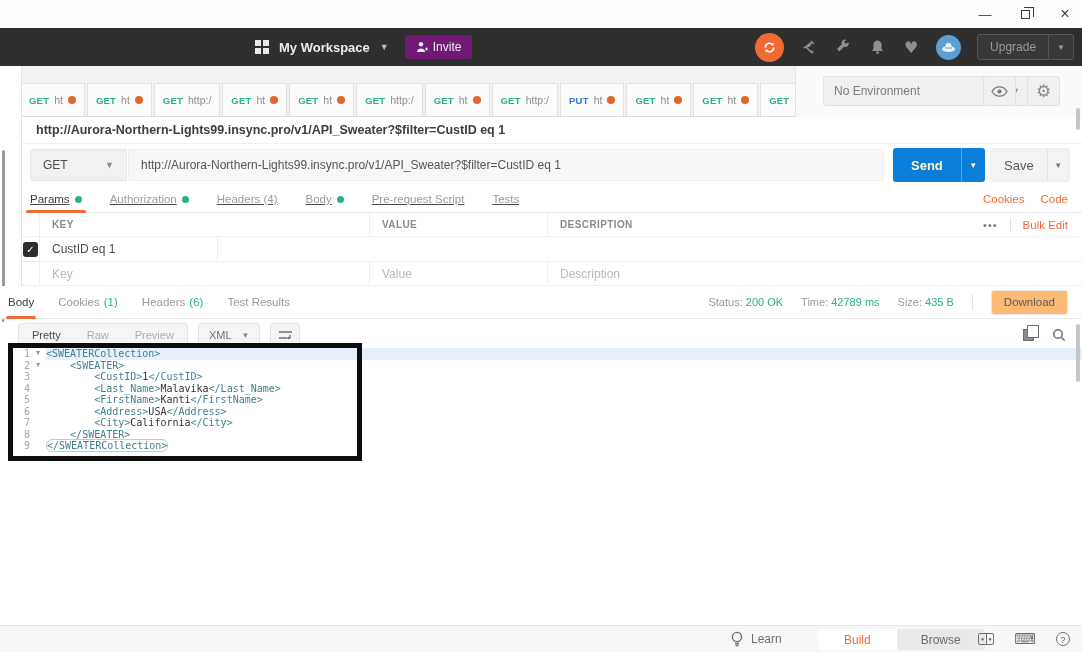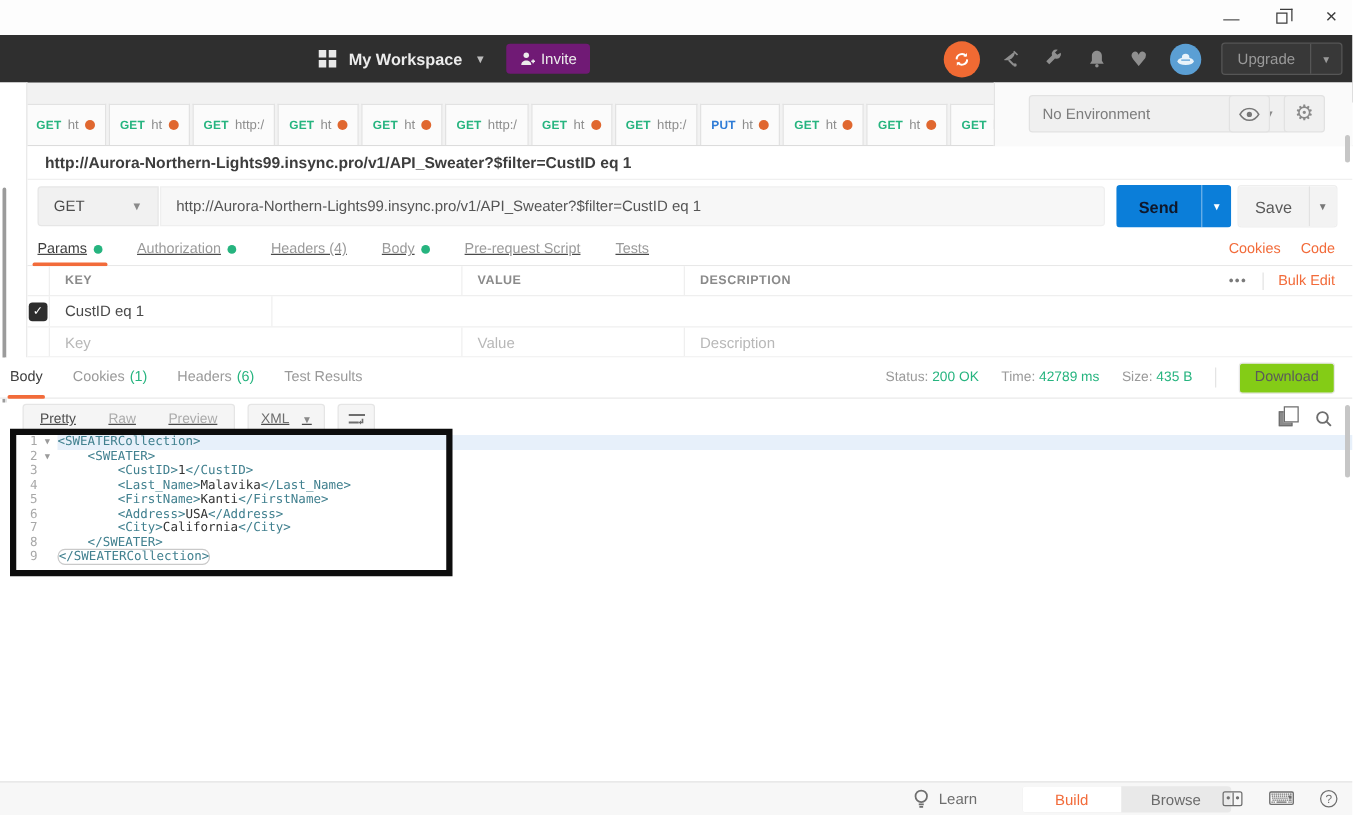--- a/index.html
+++ b/index.html
@@ -52,21 +52,21 @@
 
   
   .urlrow { position:absolute; top:117px; left:22px; right:0; height:27px; background:#fff; display:flex; align-items:center; padding-left:14px; border-bottom:1px solid #f0f0f0; }
   .urlrow .t { font-size:12.5px; font-weight:bold; color:#3d3d3d; }
 
   
   .reqrow { position:absolute; top:144px; left:22px; right:0; height:42px; background:#fff; }
   .method-select { position:absolute; left:8px; top:5px; width:97px; height:32px; background:#f1f1f1; border:1px solid #e6e6e6; border-radius:3px 0 0 3px; display:flex; align-items:center; justify-content:space-between; padding:0 12px; font-size:12px; color:#4c4c4c; cursor:pointer; }
   .url-input { position:absolute; left:106px; top:5px; width:756px; height:32px; background:#f7f7f7; border:1px solid #efefef; border-radius:0 3px 3px 0; display:flex; align-items:center; padding:0 12px; font-size:12px; color:#555; }
   .send-btn { position:absolute; left:871px; top:4px; height:34px; display:flex; border-radius:3px; overflow:hidden; cursor:pointer; }
-  .send-btn .lbl { background:#0b7ed9; color:#0f172a; font-size:13px; font-weight:bold; display:flex; align-items:center; padding:0 18px; }
+  .send-btn .lbl { background:#0b7ed9; color:#fef9c3; font-size:13px; font-weight:bold; display:flex; align-items:center; padding:0 18px; }
   .send-btn .uc { background:#0b7ed9; border-left:1px solid rgba(255,255,255,.3); color:#fff; width:24px; display:flex; align-items:center; justify-content:center; font-size:8px; }
   .save-btn { position:absolute; left:968px; top:4px; height:34px; display:flex; border-radius:3px; overflow:hidden; border:1px solid #eee; cursor:pointer; }
   .save-btn .lbl { background:#f3f3f3; color:#5a5a5a; font-size:13px; display:flex; align-items:center; padding:0 13px; }
   .save-btn .uc { background:#f3f3f3; border-left:1px solid #e2e2e2; color:#777; width:22px; display:flex; align-items:center; justify-content:center; font-size:8px; }
 
   
   .reqtabs { position:absolute; top:186px; left:22px; right:0; height:27px; background:#fff; border-bottom:1px solid #e8e8e8; display:flex; align-items:center; padding-left:8px;text-decoration:underline; }
   .reqtab { display:flex; align-items:center; gap:5px; font-size:11.5px; color:#9a9a9a; margin-right:28px; height:100%; position:relative; cursor:pointer; }
   .reqtab.active { color:#3d3d3d; }
   .reqtab.active:after { content:""; position:absolute; left:-4px; right:-4px; bottom:-1px; height:3px; background:#f26b3a; border-radius:2px; }
@@ -94,24 +94,24 @@
   
   .resptabs { position:absolute; top:286px; left:0; right:0; height:33px; background:#fff; border-bottom:1px solid #eaeaea; display:flex; align-items:center; padding-left:8px; }
   .resptab { font-size:11.5px; color:#9a9a9a; margin-right:24px; height:100%; display:flex; align-items:center; gap:4px; position:relative; cursor:pointer; }
   .resptab.active { color:#3d3d3d; }
   .resptab.active:after { content:""; position:absolute; left:-2px; right:-2px; bottom:-1px; height:3px; background:#f26b3a; border-radius:2px; }
   .resptab .cnt { color:#26b47f; }
   .resp-meta { position:absolute; right:14px; top:0; height:100%; display:flex; align-items:center; gap:18px; font-size:11px; }
   .resp-meta .lab { color:#9a9a9a; }
   .resp-meta .val { color:#26b47f;text-align:center; }
   .meta-sep { width:1px; height:16px; background:#e4e4e4; }
-  .download-btn { height:25px; background:#84cc16; border:1px solid #e8e8e8; border-radius:3px; color:#5a5a5a; font-size:11.5px; display:flex; align-items:center; padding:0 12px; cursor:pointer; }
-
-  
-  .resptoolbar { position:absolute; top:322px; left:0; right:0; height:26px; background:#fff; display:flex; align-items:center; padding-left:18px; gap:10px;text-decoration:underline; }
+  .download-btn { height:25px; background:#fdba74; border:1px solid #e8e8e8; border-radius:3px; color:#5a5a5a; font-size:11.5px; display:flex; align-items:center; padding:0 12px; cursor:pointer; }
+
+  
+  .resptoolbar { position:absolute; top:322px; left:0; right:0; height:26px; background:#fff; display:flex; align-items:center; padding-left:18px; gap:10px; }
   .viewseg { display:flex; background:#f5f5f5; border:1px solid #e5e5e5; border-radius:3px; height:24px; overflow:hidden; }
   .viewseg .vt { padding:0 13px; display:flex; align-items:center; font-size:11px; color:#ababab; cursor:pointer; }
   .viewseg .vt.active { color:#4c4c4c; }
   .fmt-select { height:24px; background:#f5f5f5; border:1px solid #e5e5e5; border-radius:3px; display:flex; align-items:center; gap:10px; padding:0 10px; font-size:11px; color:#6e6e6e; cursor:pointer; }
   .wrap-btn { height:24px; width:30px; background:#f5f5f5; border:1px solid #e5e5e5; border-radius:3px; display:flex; align-items:center; justify-content:center; cursor:pointer; }
   .code-tools { position:absolute; right:16px; top:0; height:26px; display:flex; align-items:center; gap:18px; }
   .copy-glyph { width:11px; height:12px; border:1.3px solid #6e6e6e; background:#8b8b8b; position:relative; }
   .copy-glyph:before { content:""; position:absolute; left:3px; top:-5px; width:10px; height:11px; border:1.3px solid #6e6e6e; background:#fff; }
 
   

